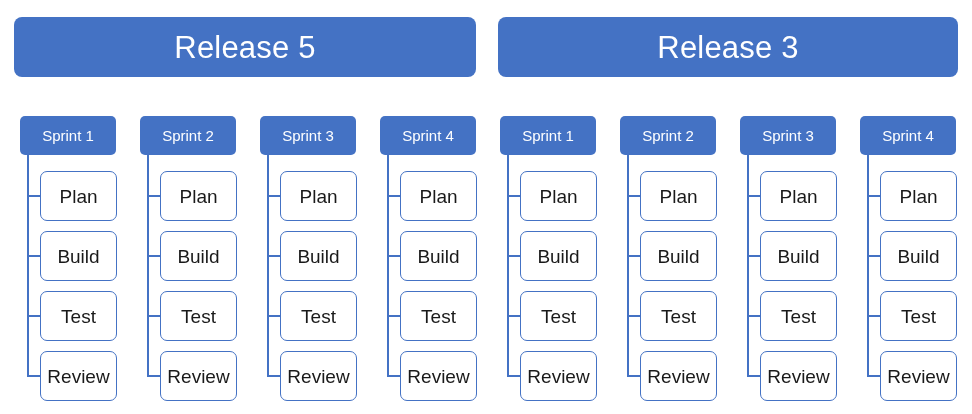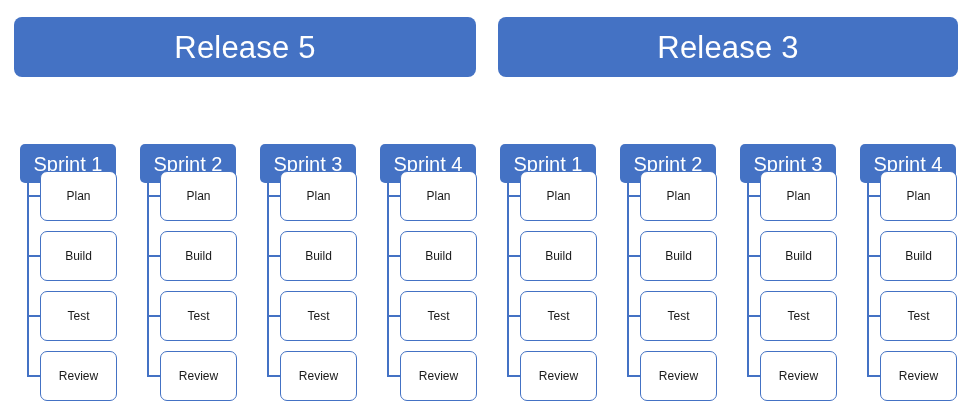--- a/index.html
+++ b/index.html
@@ -40,39 +40,38 @@
   
   .sprint-box {
     position: absolute;
     box-sizing: border-box;
     background: #4472C4;
     border-radius: 5px;
     color: #ffffff;
     display: flex;
     align-items: center;
     justify-content: center;
-    font-size: 20px;
+    font-size: 15px;
     font-weight: 400;
     line-height: 1;
     user-select: none;
-    margin-top: 28px;
   }
 
   
   .phase-box {
     position: absolute;
     box-sizing: border-box;
     background: #ffffff;
     border: 1.3px solid #4472C4;
     border-radius: 7px;
     color: #1a1a1a;
     display: flex;
     align-items: center;
     justify-content: center;
-    font-size: 12px;
+    font-size: 19px;
     font-weight: 400;
     line-height: 1;
     user-select: none;
   }
 
   
   .connector-trunk {
     position: absolute;
     width: 1.6px;
     background: #4472C4;

